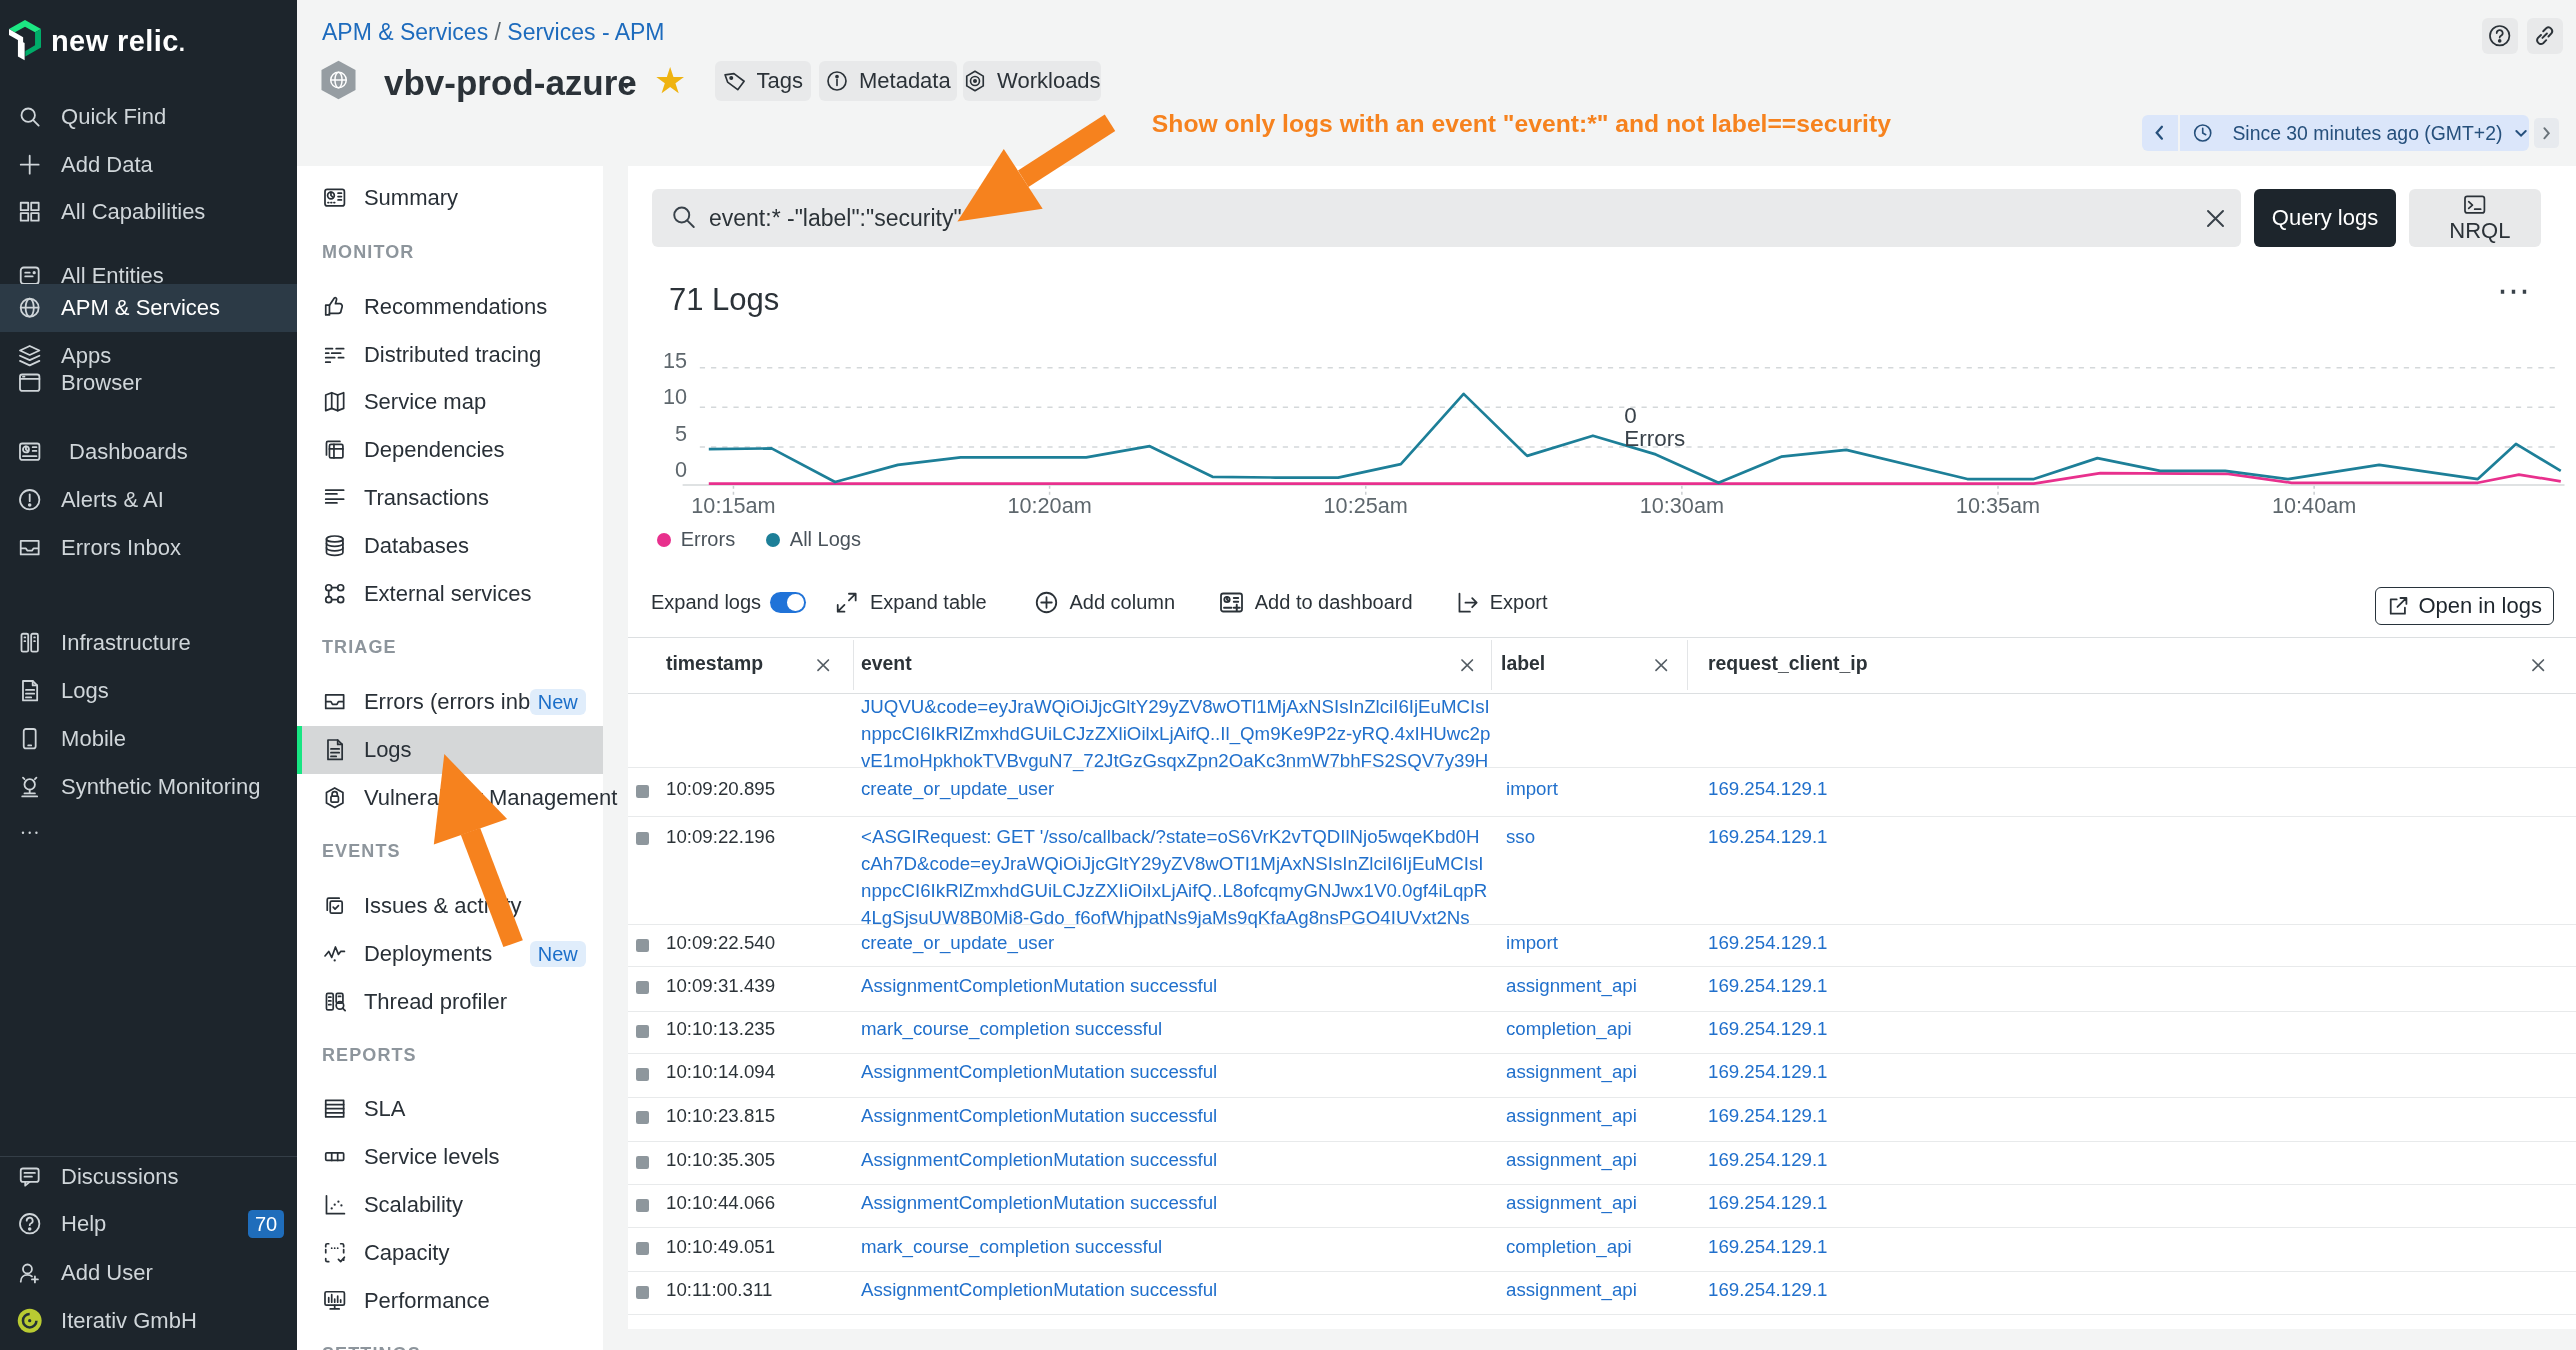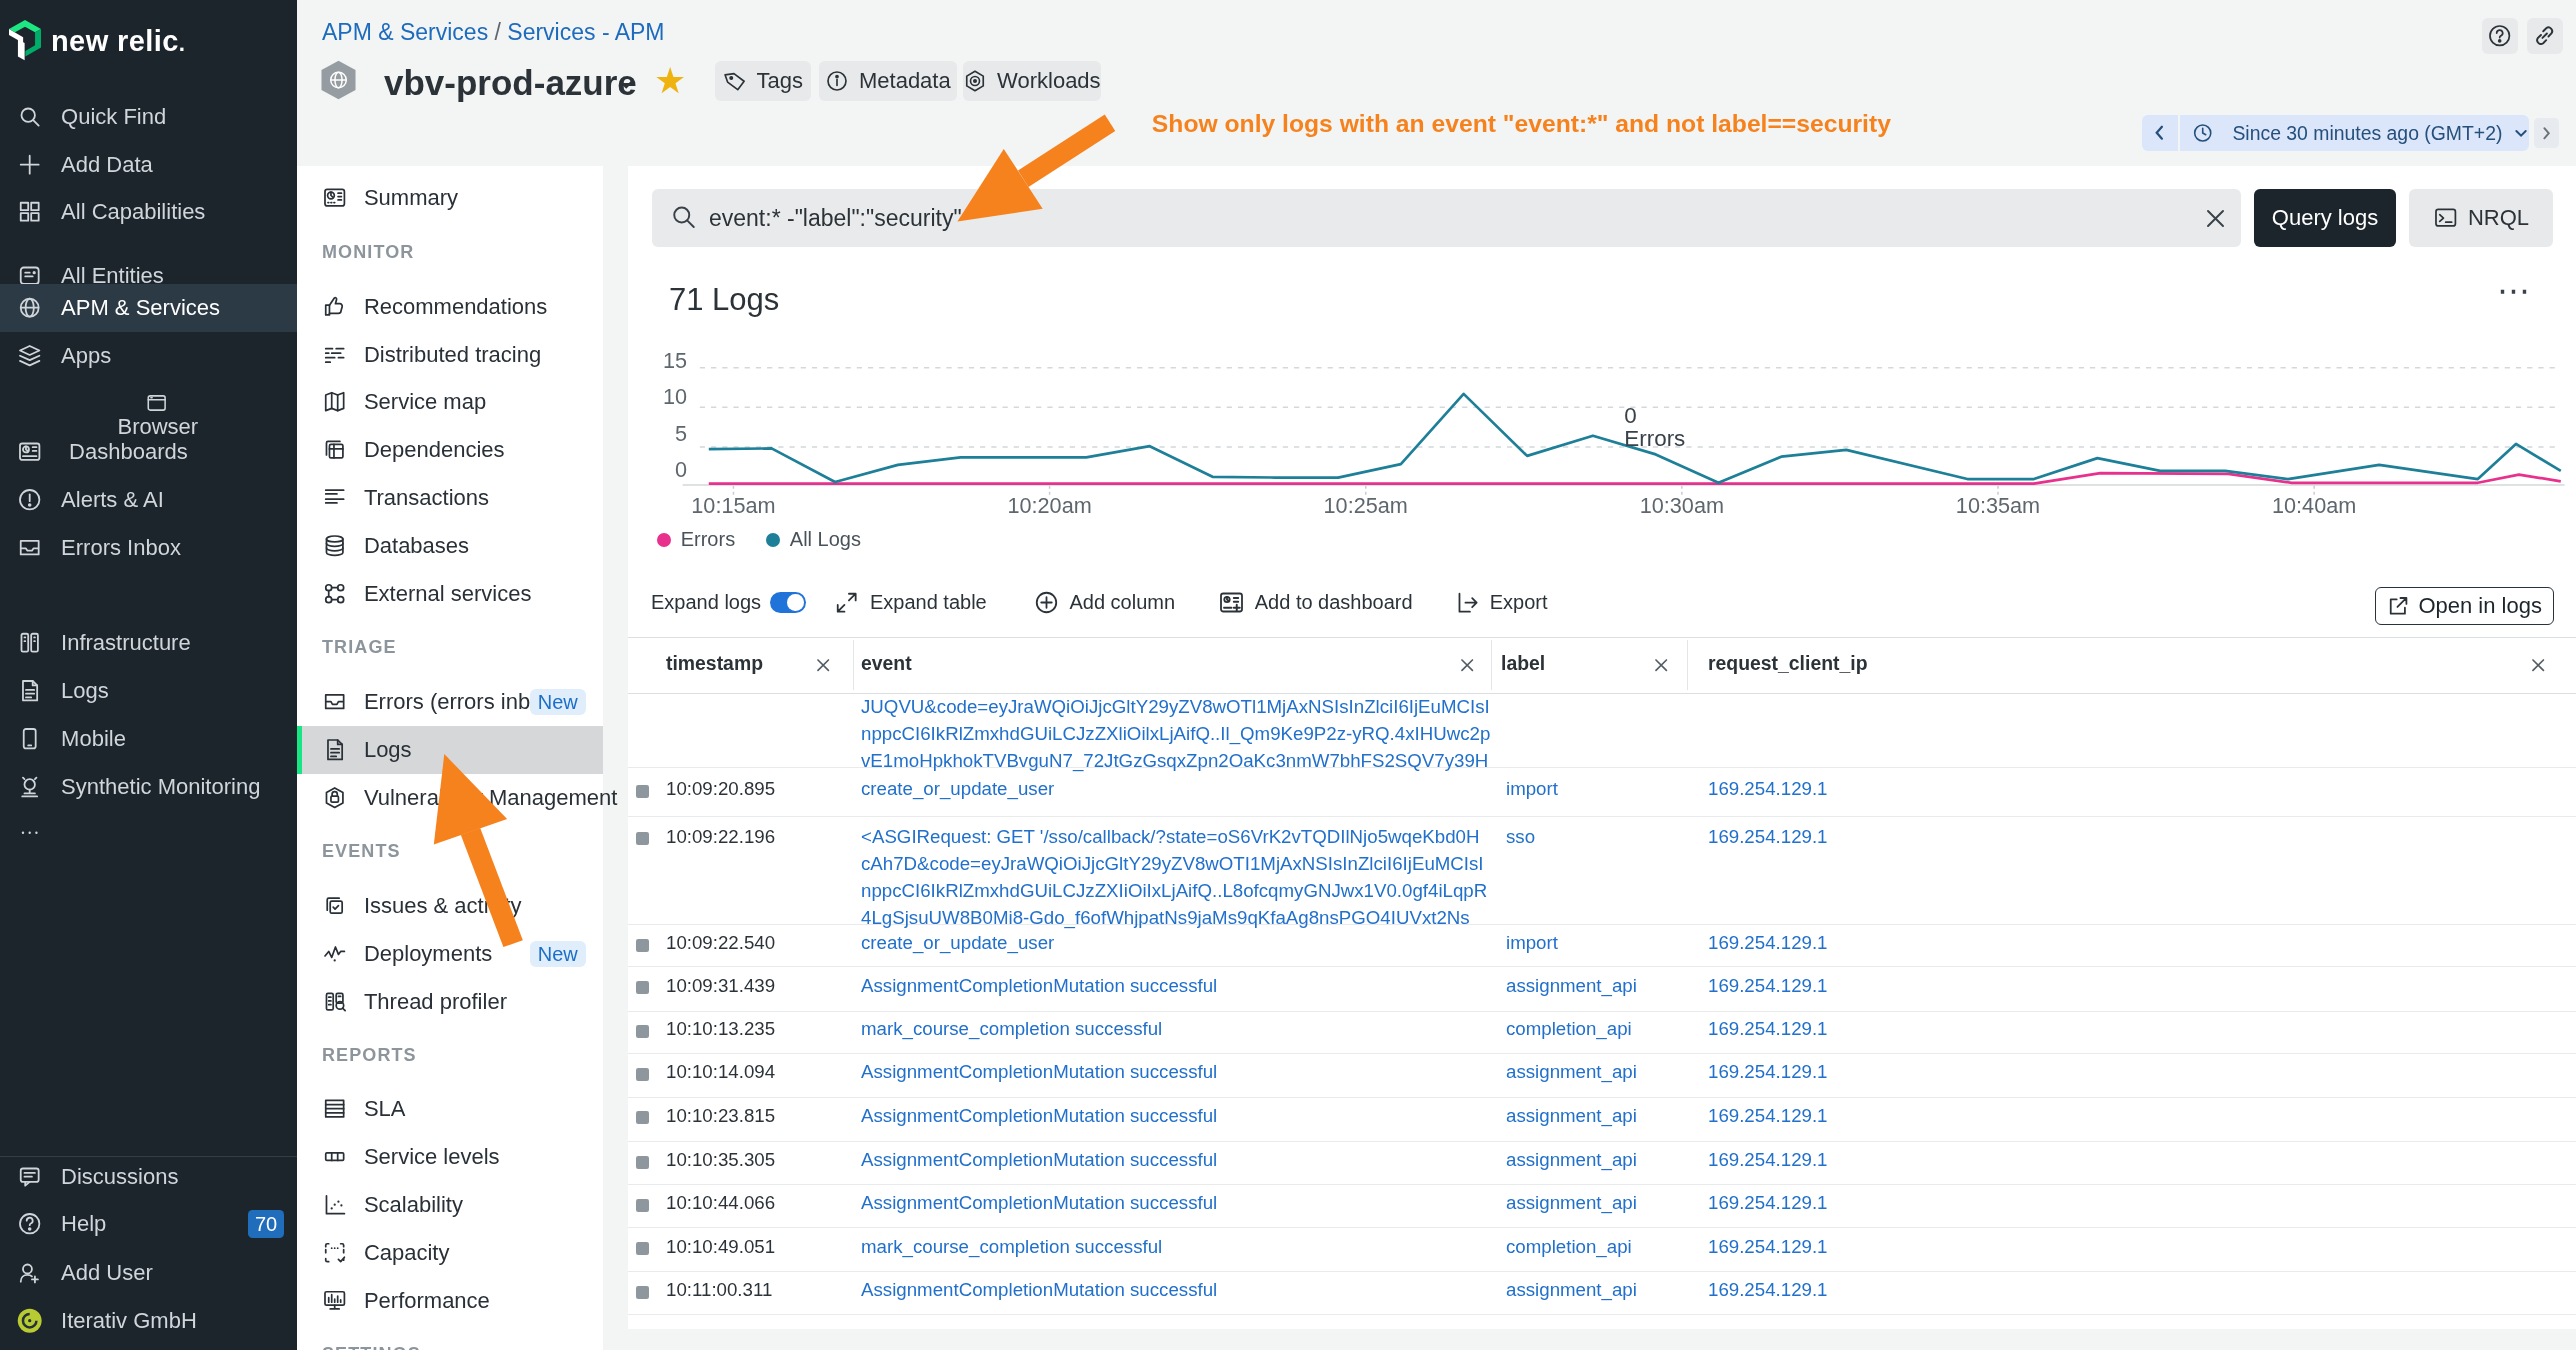--- a/index.html
+++ b/index.html
@@ -72,21 +72,21 @@
       <span class="t">APM &amp; Services</span>
     </div>
 <div class="abs sbitem" style="top:332px;">
       <svg width="25.4" height="25.4" viewBox="0 0 34 34" fill="none" stroke="#cfd5d9" stroke-width="2.4" stroke-linecap="round" stroke-linejoin="round">
         <path d="M17 4 L30 10 17 16 4 10 Z"></path>
         <path d="M4 17 L17 23 30 17"></path>
         <path d="M4 24 L17 30 30 24"></path>
       </svg>
       <span class="t">Apps</span>
     </div>
-<div class="abs sbitem" style="top:392px;flex-direction:column;">
+<div class="abs sbitem" style="top:359px;">
       <svg width="25.4" height="25.4" viewBox="0 0 34 34" fill="none" stroke="#cfd5d9" stroke-width="2.4" stroke-linecap="round" stroke-linejoin="round">
         <rect x="4" y="6" width="26" height="22" rx="3"></rect>
         <path d="M4 12 H30"></path>
         <path d="M8 9 H10"></path>
       </svg>
       <span class="t">Browser</span>
     </div>
 <div class="abs sbitem" style="top:428px;gap:8px;">
       <svg width="25.4" height="25.4" viewBox="0 0 34 34" fill="none" stroke="#cfd5d9" stroke-width="2.4" stroke-linecap="round" stroke-linejoin="round">
         <rect x="4" y="6" width="26" height="22" rx="3"></rect>
@@ -421,21 +421,21 @@
 <div class="abs" style="left:652px;top:189px;width:1589px;height:58px;background:#e9eaeb;border-radius:6px;"></div>
 <svg class="abs" style="left:669px;top:203px;" width="30" height="30" viewBox="0 0 40 40" fill="none" stroke="#39424a" stroke-width="2.6">
     <circle cx="17" cy="16" r="10"></circle>
     <path d="M24.5 23.5 L33 32" stroke-linecap="round"></path>
   </svg>
 <div class="abs" style="left:709px;top:205px;font-size:23px;color:#2c3338;">event:* -"label":"security"</div>
 <svg class="abs" style="left:2202px;top:205px;" width="27" height="27" viewBox="0 0 36 36" stroke="#39424a" stroke-width="2.6" stroke-linecap="round">
     <path d="M8 8 L28 28 M28 8 L8 28"></path>
   </svg>
 <div class="abs" style="left:2254px;top:189px;width:142px;height:58px;background:#1d252c;border-radius:6px;display:flex;align-items:center;justify-content:center;color:#fff;font-size:22px;">Query logs</div>
-<div class="abs btn" style="left:2409px;top:189px;width:144px;height:58px;">
+<div class="abs btn" style="left:2409px;top:189px;width:132px;height:58px;flex-direction:column;">
 <svg width="25.4" height="25.4" viewBox="0 0 34 34" fill="none" stroke="#2b3238" stroke-width="2.3" stroke-linecap="round" stroke-linejoin="round">
       <rect x="4" y="6" width="26" height="22" rx="3"></rect>
       <path d="M9 13 l5 4.5 -5 4.5 M17 23 h8"></path>
     </svg>
 <span style="margin-left:9.7px;">NRQL</span>
   </div>
 <div class="abs" style="left:669px;top:282px;font-size:31px;font-weight:400;color:#2b3238;">71 Logs</div>
 <div class="abs" style="left:2497px;top:271px;font-size:33px;color:#39424a;letter-spacing:3px;">⋯</div>
 <svg class="abs" style="left:0;top:0;" width="2576" height="568" viewBox="0 0 3444 760">
 <line x1="935" y1="492" x2="3425" y2="492" stroke="#d4d8da" stroke-width="2" stroke-dasharray="7 8"></line>

